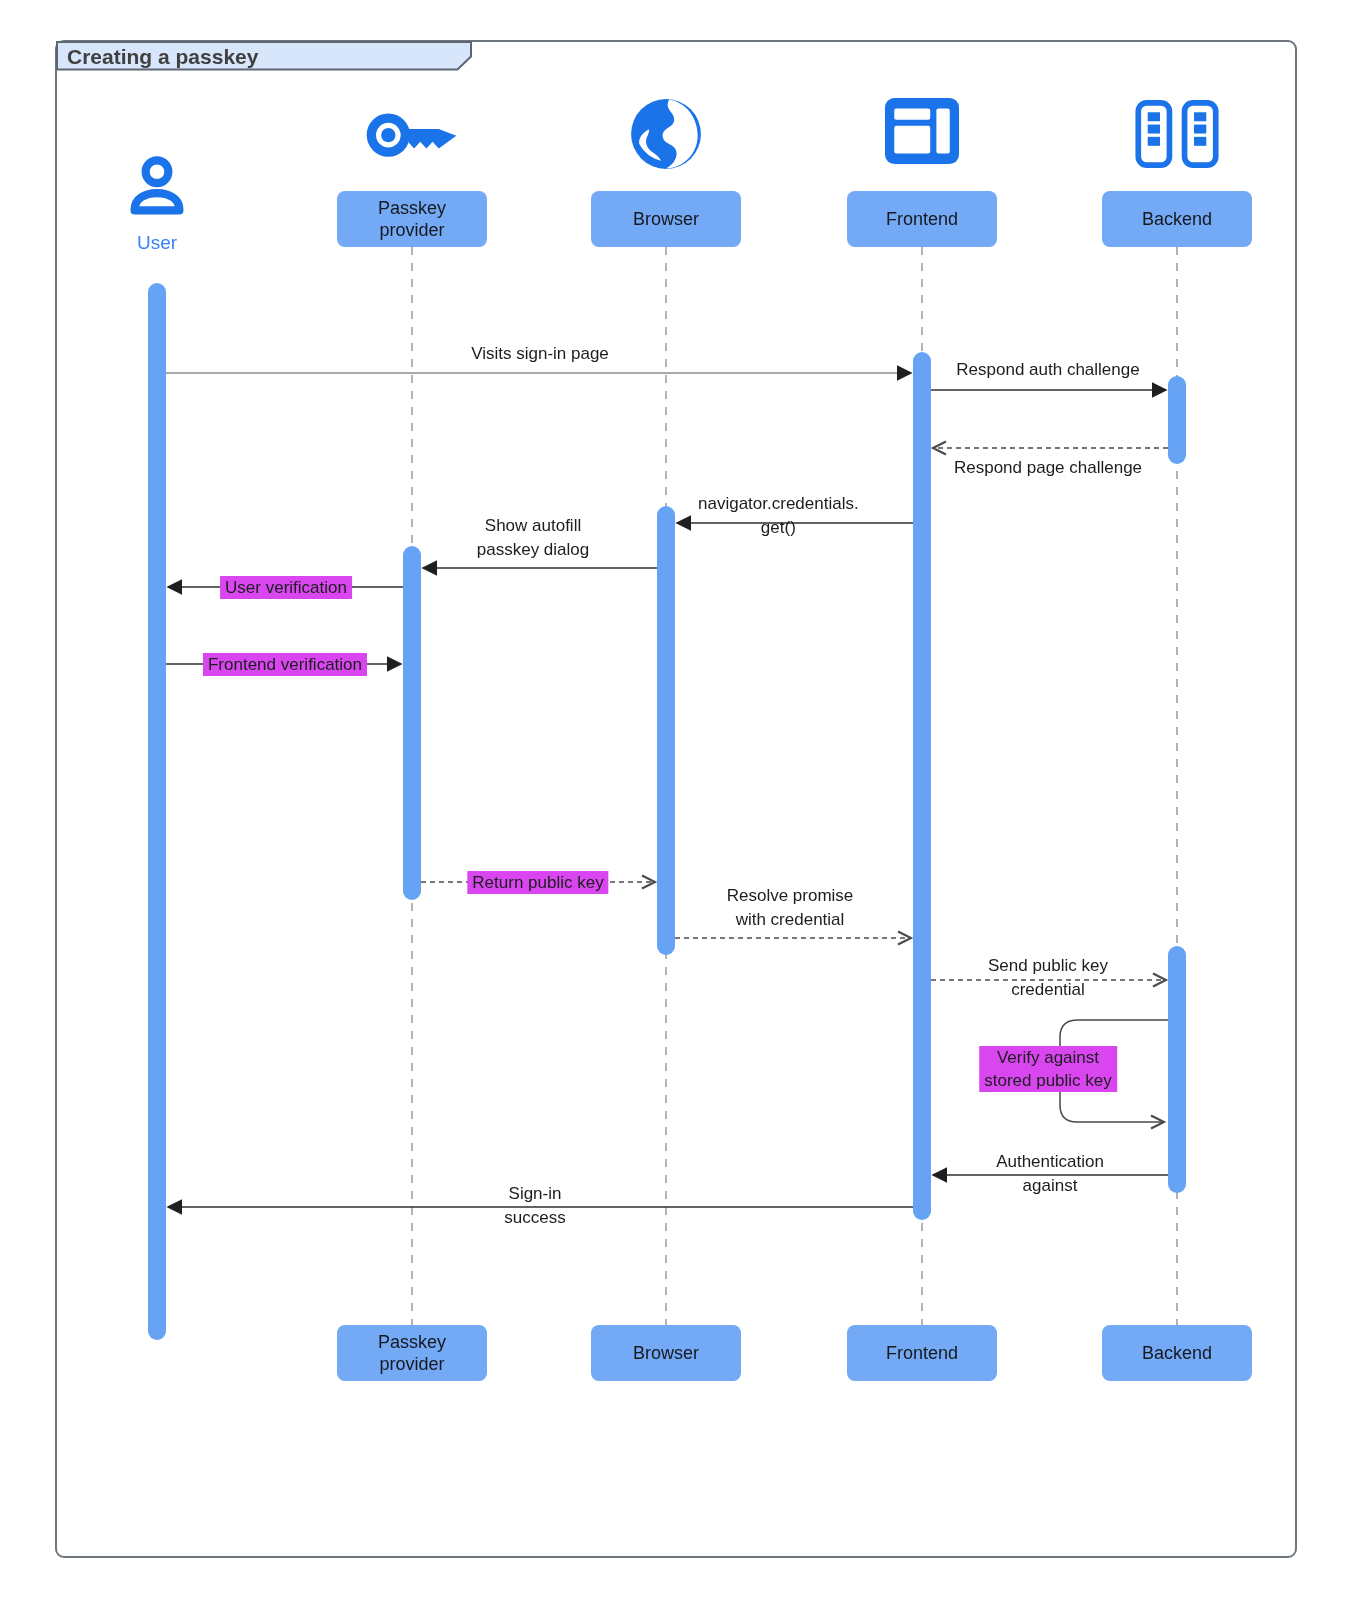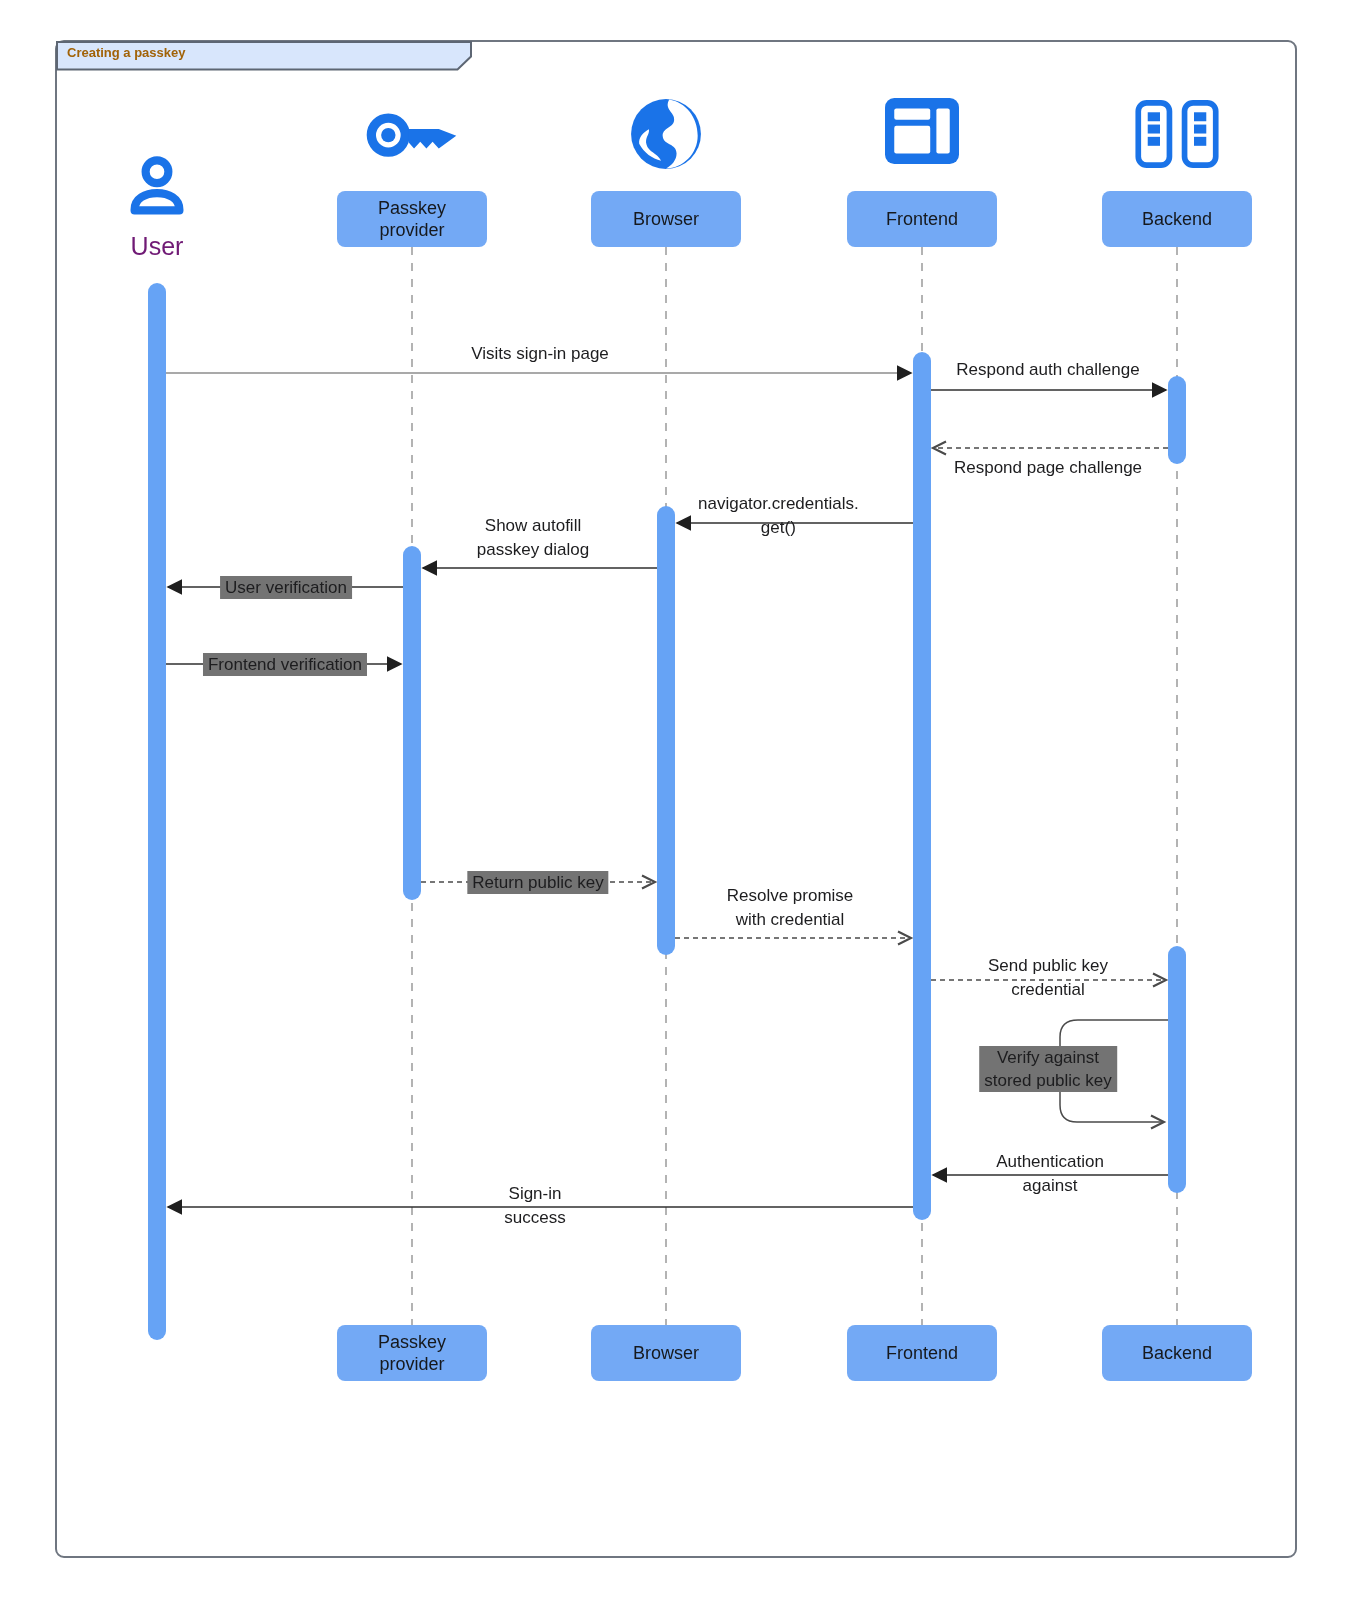--- a/index.html
+++ b/index.html
@@ -14,38 +14,38 @@
   .canvas{
     position:relative;width:1349px;height:1600px;background:#fff;overflow:hidden;
     font-family:"Liberation Sans","DejaVu Sans",sans-serif;color:#1d1d1f;
   }
   .frame{
     position:absolute;left:55px;top:40px;width:1238px;height:1514px;
     border:2px solid #6f7680;border-radius:9px;background:#fff;
   }
   .arrows{position:absolute;left:0;top:0;width:1349px;height:1600px;z-index:2;}
   .title{
-    position:absolute;left:67px;top:45px;z-index:4;font-size:13px;font-weight:bold;color:#a16207;
+    position:absolute;left:67px;top:45px;z-index:4;font-size:21px;font-weight:bold;color:#404040;
   }
   .icon{position:absolute;z-index:3;}
   .abox{
     position:absolute;z-index:3;width:150px;height:56px;border-radius:8px;
     background:var(--actor-box);display:flex;align-items:center;justify-content:center;
     font-size:18px;color:#16191d;text-align:center;white-space:pre-line;line-height:22px;
   }
   .bar{
     position:absolute;z-index:3;width:18px;border-radius:9px;background:var(--activation);
   }
   .msg{
     position:absolute;z-index:4;font-size:17px;line-height:24px;text-align:center;
     white-space:pre-line;color:#1d1d1f;
   }
-  .msg.inline{background:#737373;padding:0 5px;line-height:23px;}
+  .msg.inline{background:#d946ef;padding:0 5px;line-height:23px;}
   .user-label{
-    position:absolute;z-index:3;font-size:25px;color:#701a75;transform:translateX(-50%);
+    position:absolute;z-index:3;font-size:19px;color:#3b82f6;transform:translateX(-50%);
   }
   .cx{transform:translateX(-50%);}
 </style>
 </head>
 <body>
 
 <div class="canvas">
 
   <div class="frame"></div>
 

